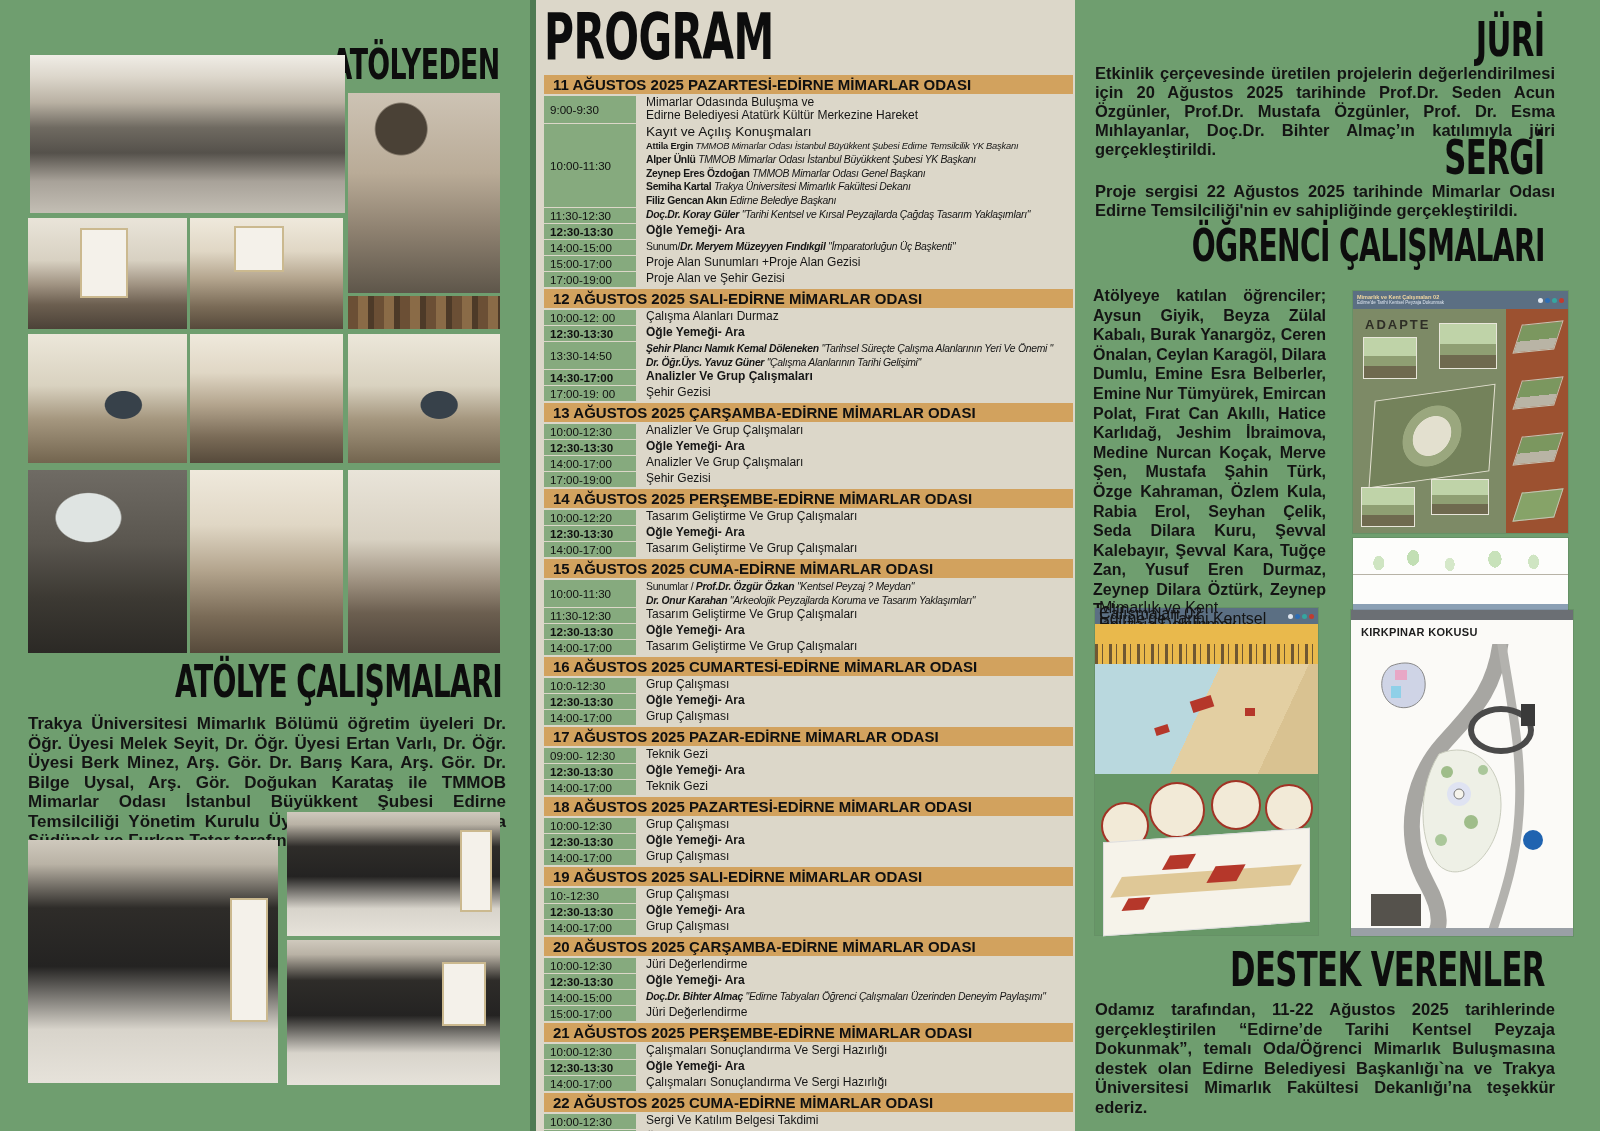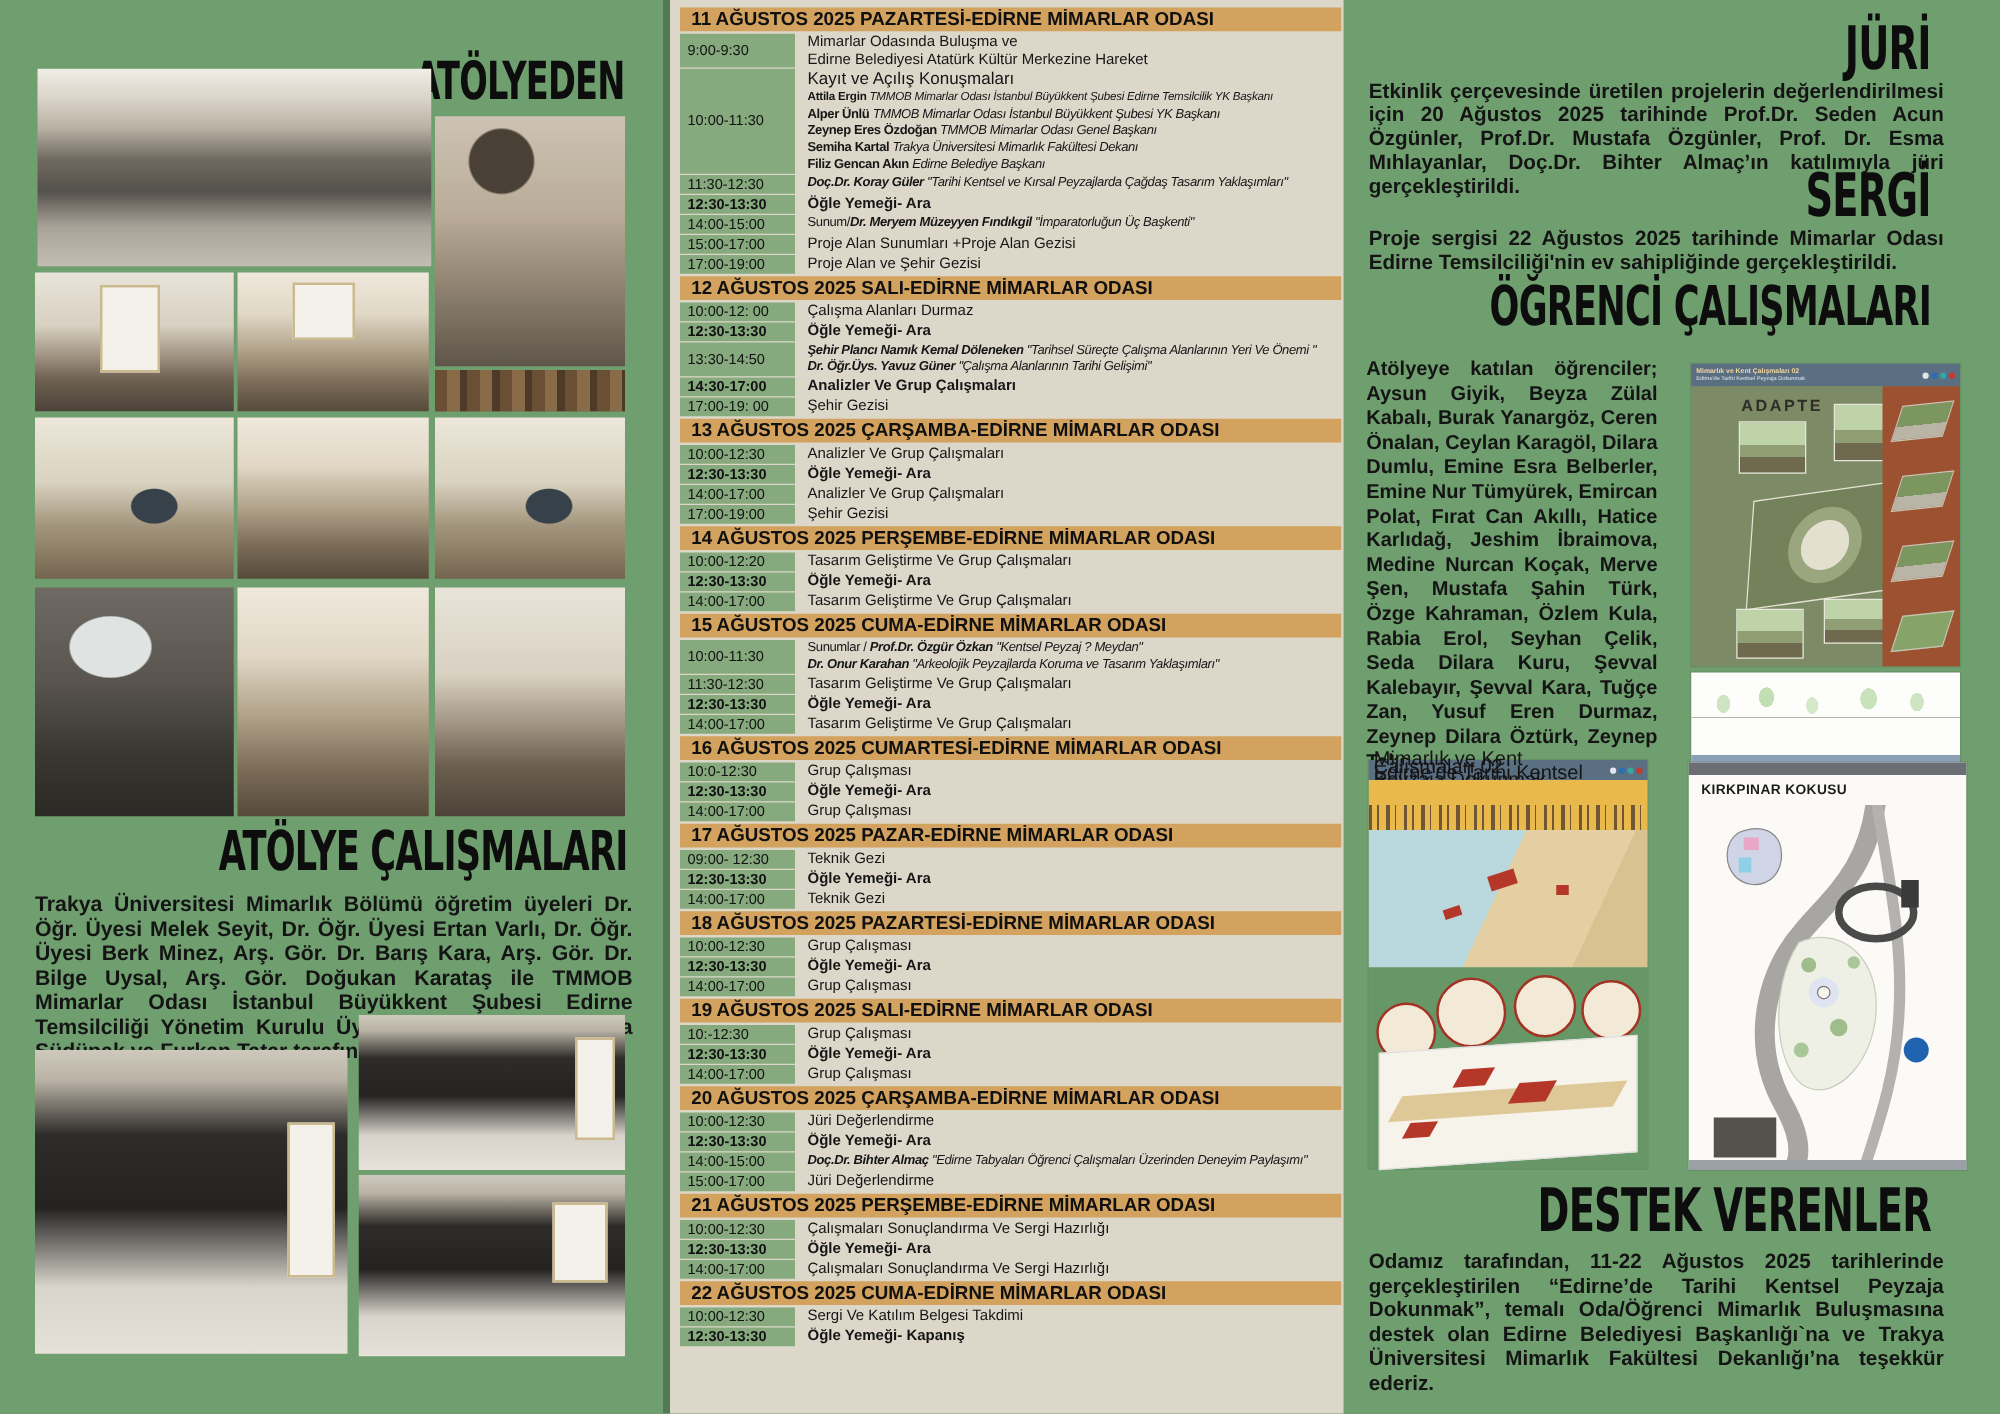--- a/index.html
+++ b/index.html
@@ -56,21 +56,21 @@
           padding:0 4px;box-sizing:border-box;}
   .p-head .ttl{display:flex;flex-direction:column;line-height:5.5px;}
   .p-head .t1{font-size:5.5px;font-weight:700;color:#f2d7a0;}
   .p-head .t2{font-size:4.5px;color:#dce4ee;}
   .logos{display:flex;gap:2px;}
   .logos span{width:5px;height:5px;border-radius:50%;display:inline-block;}
 
   
   #poster-adapte{left:278px;top:291px;width:215px;height:242px;background:#7d8a66;}
   .pa-body{position:absolute;top:18px;left:0;right:0;bottom:0;display:flex;}
-  .pa-main{flex:1;position:relative;background:#7d8a66;margin-left:28px;}
+  .pa-main{flex:1;position:relative;background:#7d8a66;}
   .pa-label{position:absolute;top:8px;left:12px;font-size:13px;font-weight:700;letter-spacing:2px;color:#2e2e26;}
   .thumb{position:absolute;background:linear-gradient(180deg,#bfd3a8 0 45%,#8f9f73 45% 70%,#6f6a4f 70% 100%);border:1px solid #e8e6da;}
   .pa-plaza{position:absolute;left:18px;top:84px;width:120px;height:84px;background:radial-gradient(circle at 50% 50%,#e3e0cf 0 26%,#9aa77e 27% 40%,#74825b 41%);transform:rotate(-8deg) skewX(-12deg);border:1px solid #e5e2d2;}
   .pa-side{flex:0 0 62px;background:#9c5130;position:relative;}
   .diamond{position:absolute;left:11px;width:40px;height:26px;background:linear-gradient(180deg,#7b975f 0 60%,#b9b4a5 60%);transform:rotate(-6deg) skewX(-24deg);border:1px solid #c7c2b2;}
 
   
   #poster-section{left:278px;top:538px;width:215px;height:66px;background:#fdfdfb;border-bottom:7px solid #8ba0b4;
     background-image:radial-gradient(9px 12px at 12% 38%,#cfe5c2 0 60%,transparent 61%),
                      radial-gradient(10px 13px at 28% 30%,#c2dfb4 0 60%,transparent 61%),
@@ -137,20 +137,23 @@
   </div>
   <div class="ph ph-dark" style="left:287px;top:812px;width:213px;height:124px;">
     <span class="ph-board" style="right:8px;top:18px;width:28px;height:78px;"></span>
   </div>
   <div class="ph ph-dark" style="left:287px;top:940px;width:213px;height:145px;">
     <span class="ph-board" style="right:14px;top:22px;width:40px;height:60px;"></span>
   </div>
 </div>
 
 <div class="panel" id="mid-panel">
+  <div class="blocktitle" id="program-title">
+    <span class="sqz sqz-l">PROGRAM</span>
+  </div>
   <div id="program-days">
       <div class="day">
         <div class="day-header">11 AĞUSTOS 2025 PAZARTESİ-EDİRNE MİMARLAR ODASI</div>
         <div class="prow">
           <div class="ptime">9:00-9:30</div>
           <div class="pcontent">
             <div class="pline"><span class="">Mimarlar Odasında Buluşma ve</span></div>
             <div class="pline"><span class="">Edirne Belediyesi Atatürk Kültür Merkezine Hareket</span></div>
           </div>
         </div>

